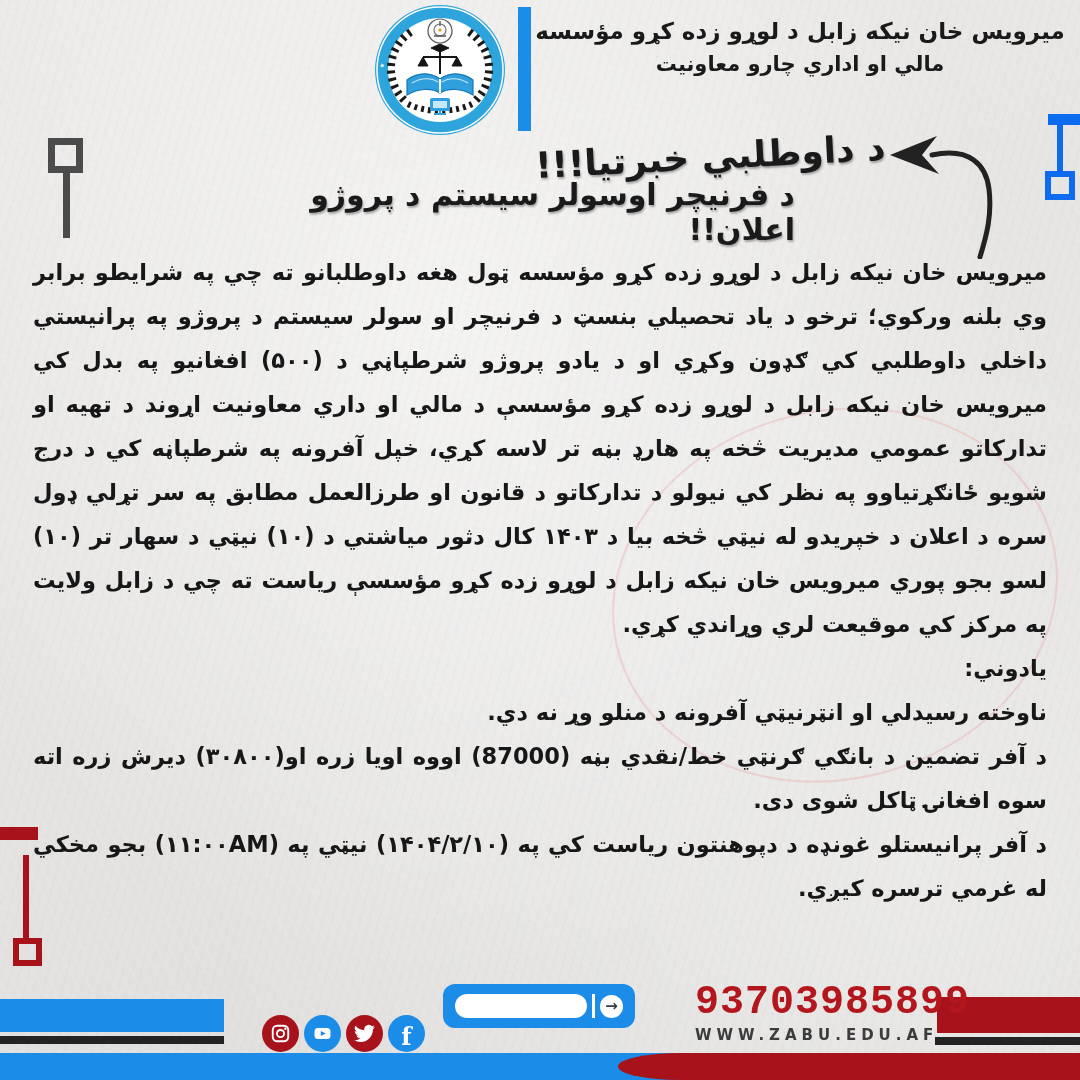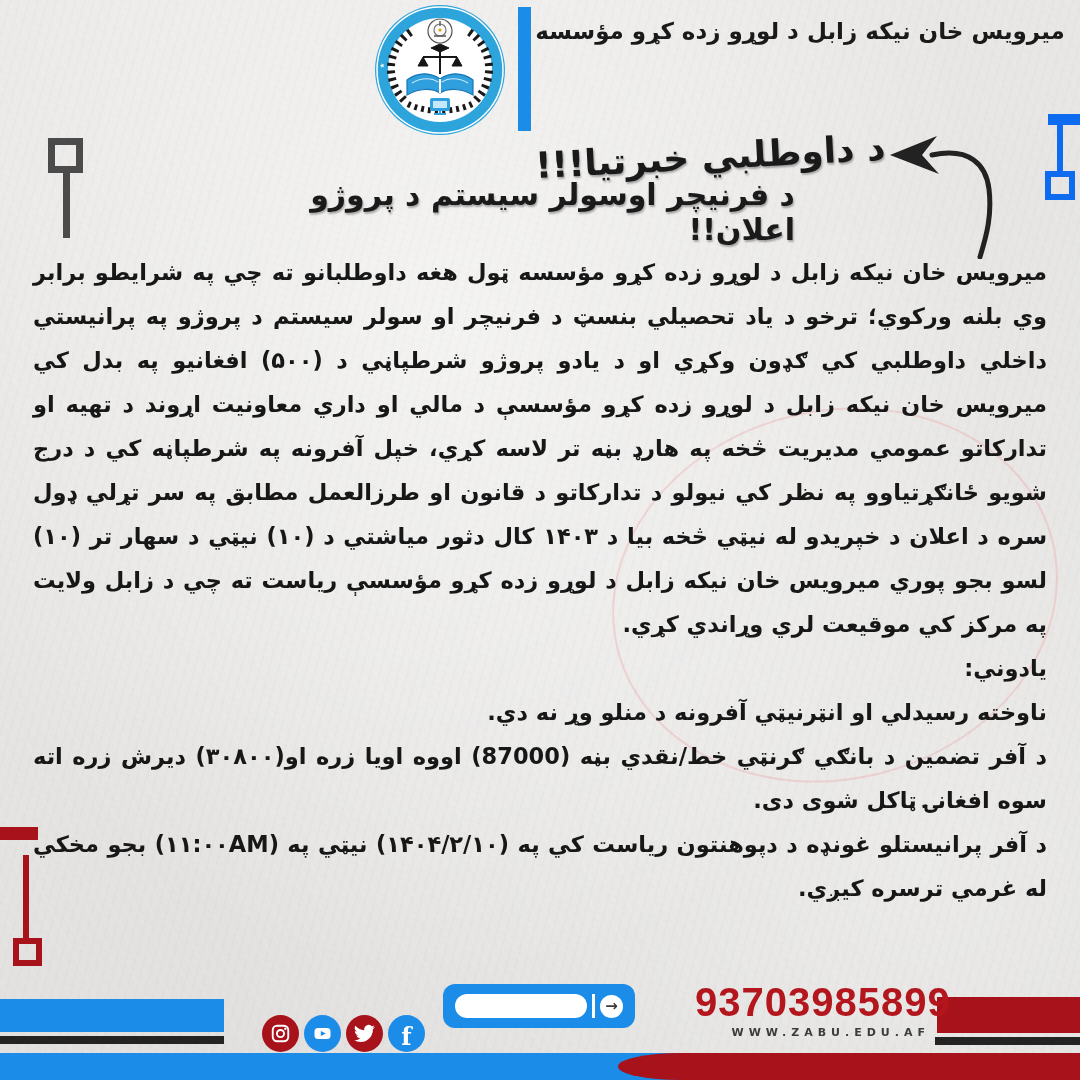--- a/index.html
+++ b/index.html
@@ -72,23 +72,23 @@
   .social-circle { width:37px; height:37px; border-radius:50%; display:flex; align-items:center; justify-content:center; cursor:pointer; }
   .bg-blue { background:#1b8ce8; } .bg-red { background:#a8121a; }
   .fb-f { color:#fff; font-family:"DejaVu Serif", serif; font-weight:bold; font-size:24px; line-height:1; margin-top:6px; }
   .cta-button { position:absolute; left:443px; top:984px; width:192px; height:44px; background:#1b8ce8;
                 border-radius:12px; display:flex; align-items:center; padding:0 12px; gap:5px; cursor:pointer; }
   .cta-arrow-circle { width:23px; height:23px; border-radius:50%; background:#fff; display:flex;
                       align-items:center; justify-content:center; color:#3a3a3a; font-size:15px; font-weight:bold; flex:0 0 auto; }
   .cta-divider { width:3px; height:24px; background:#fff; flex:0 0 auto; }
   .cta-pill { flex:1; height:24px; background:#fff; border-radius:12px; }
   .phone { position:absolute; left:695px; top:980px; width:235px; text-align:center; direction:ltr;
-           font-family:Liberation Sans, sans-serif; font-size:40px; font-weight:bold; color:#b3161c; letter-spacing:1px; }
+           font-family:Liberation Mono, monospace; font-size:40px; font-weight:bold; color:#b3161c; letter-spacing:1px; }
   .website { position:absolute; left:695px; top:1026px; width:235px; text-align:right; direction:ltr;
-             font-size:11px; font-weight:bold; color:#3c3c3c; letter-spacing:5px; }
+             font-size:15px; font-weight:bold; color:#3c3c3c; letter-spacing:5px; }
 </style>
 </head>
 <body>
 
 <div class="poster">
   <div class="texture"></div>
   <div class="faint-ellipse"></div>
 
   <svg class="logo" viewBox="0 0 132 132">
     <circle cx="66" cy="66" r="65" fill="#2ea4dc"></circle>
@@ -131,20 +131,21 @@
       <rect x="56" y="94" width="20" height="13" rx="2" fill="#2f9fdd"></rect>
       <rect x="59" y="97" width="14" height="7" fill="#c7e8f8"></rect>
       <line x1="66" y1="107" x2="66" y2="110" stroke="#2f9fdd" stroke-width="2"></line>
       <line x1="60" y1="110" x2="72" y2="110" stroke="#2f9fdd" stroke-width="2"></line>
     </g>
   </svg>
   <div class="logo-divider"></div>
 
   <div class="org-block">
     <div class="org-line-1">میرویس خان نیکه زابل د لوړو زده کړو مؤسسه</div>
+    <div class="org-line-2">مالي او اداري چارو معاونیت</div>
   </div>
 
   <div class="pin-part pin-gray-square"></div>
   <div class="pin-part pin-gray-line"></div>
   <div class="pin-part pin-blue-bar"></div>
   <div class="pin-part pin-blue-line"></div>
   <div class="pin-part pin-blue-square"></div>
   <div class="pin-part pin-red-bar"></div>
   <div class="pin-part pin-red-line"></div>
   <div class="pin-part pin-red-square"></div>

